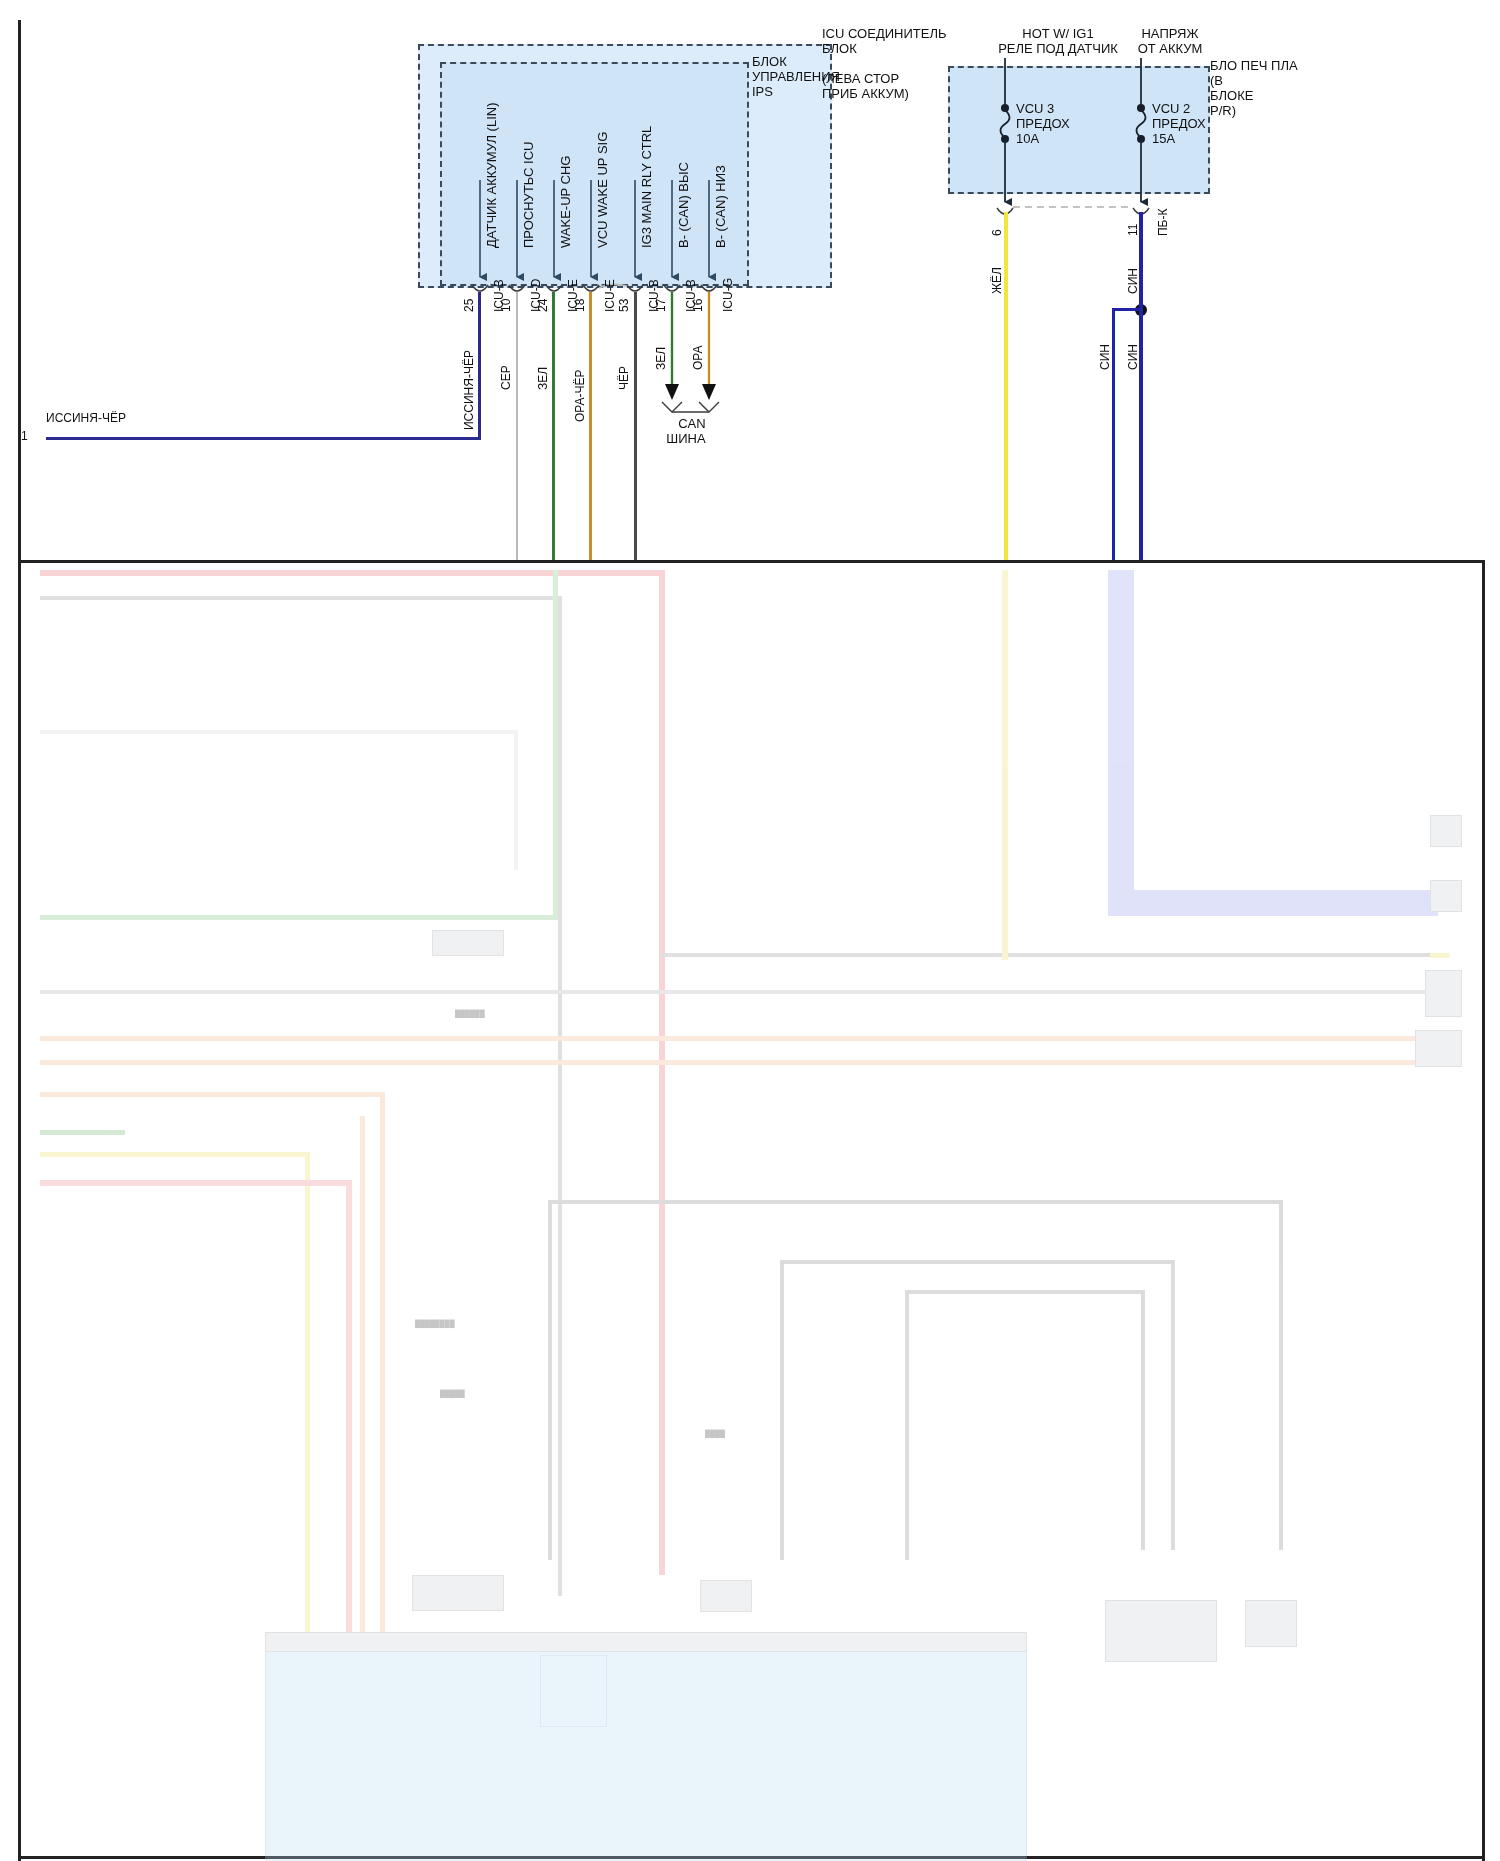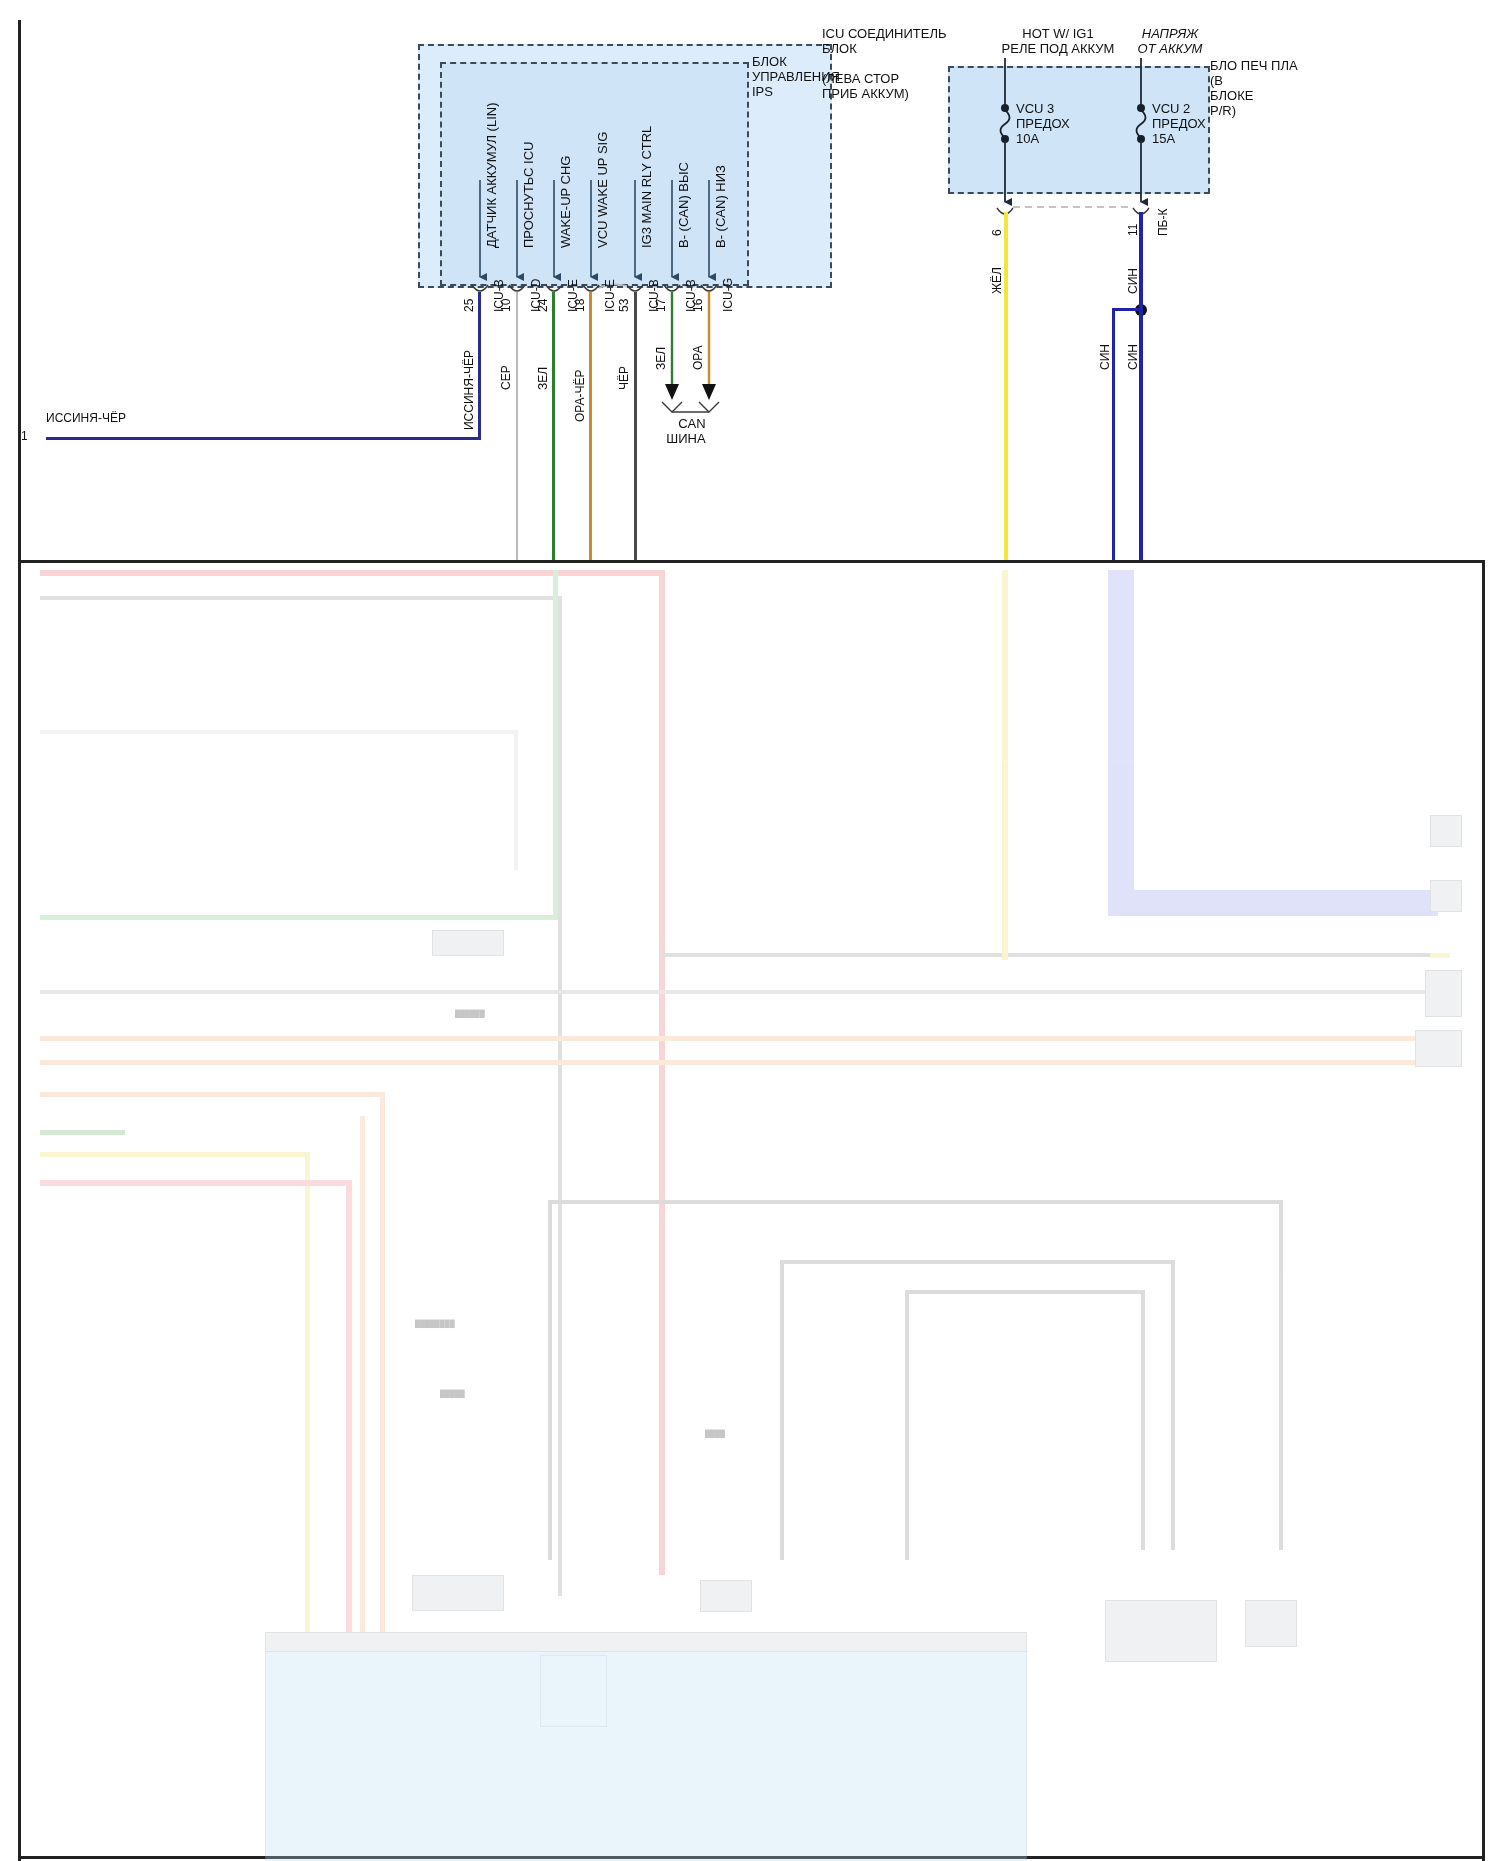--- a/index.html
+++ b/index.html
@@ -143,22 +143,22 @@
 
   <div class="wire" style="left:148px;top:437px;width:333px;height:3px;background:#2b2b8f;"></div>
 
   <div class="lbl sm" style="left:21px;top:429px;">1</div>
   <div class="lbl sm" style="left:46px;top:411px;">ИССИНЯ-ЧЁР</div>
   <div class="wire" style="left:46px;top:437px;width:104px;height:3px;background:#2b2b8f;"></div>
 
   <div class="dashbox" style="left:948px;top:66px;width:258px;height:124px;"></div>
 
   <div class="lbl" style="left:968px;top:26px;text-align:center;width:180px;">HOT W/ IG1
-РЕЛЕ ПОД АККУМ</div>
-  <div class="lbl" style="left:1090px;top:26px;text-align:center;width:160px;font-style:italic;">НАПРЯЖ
+РЕЛЕ ПОД ДАТЧИК</div>
+  <div class="lbl" style="left:1090px;top:26px;text-align:center;width:160px;">НАПРЯЖ
 ОТ АККУМ</div>
 
   <div class="lbl" style="left:1210px;top:58px;">БЛО ПЕЧ ПЛА
 (В
 БЛОКЕ
 P/R)</div>
 
   <svg class="abs" style="left:0;top:0;width:1500px;height:560px;pointer-events:none;">
 
     <line x1="1005" y1="58" x2="1005" y2="106" stroke="#1c2a38" stroke-width="1.8"></line>

